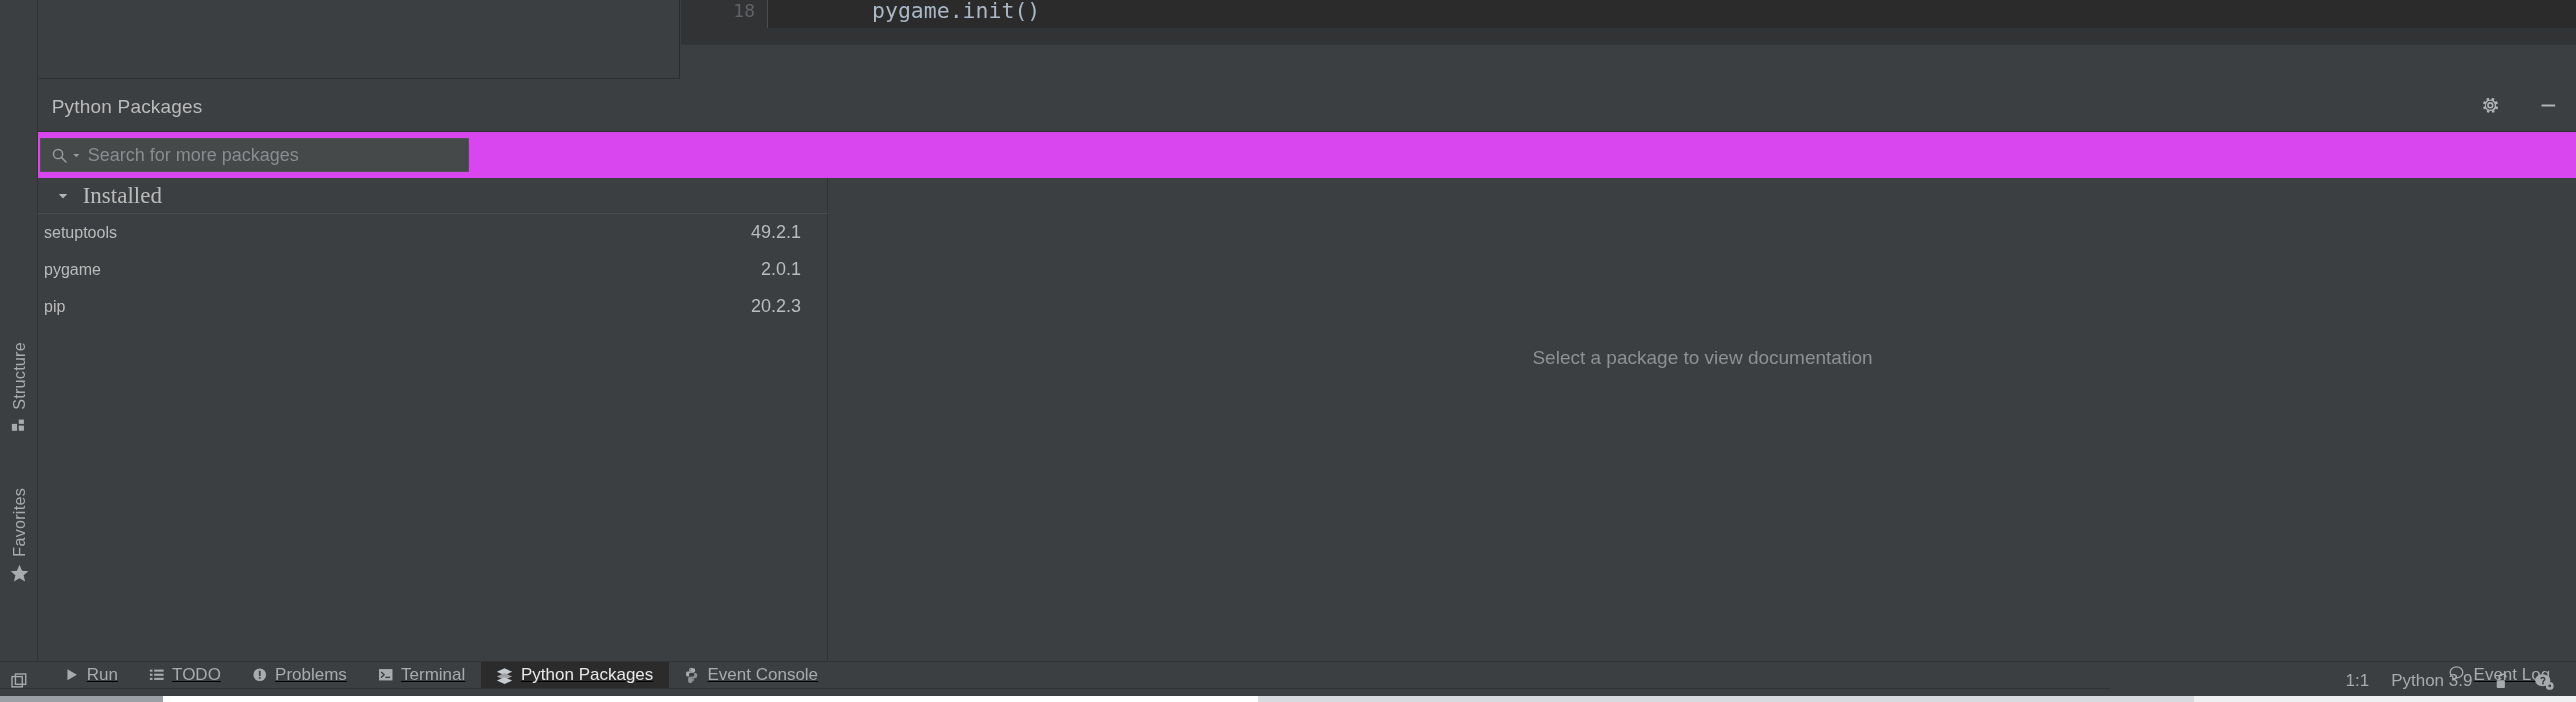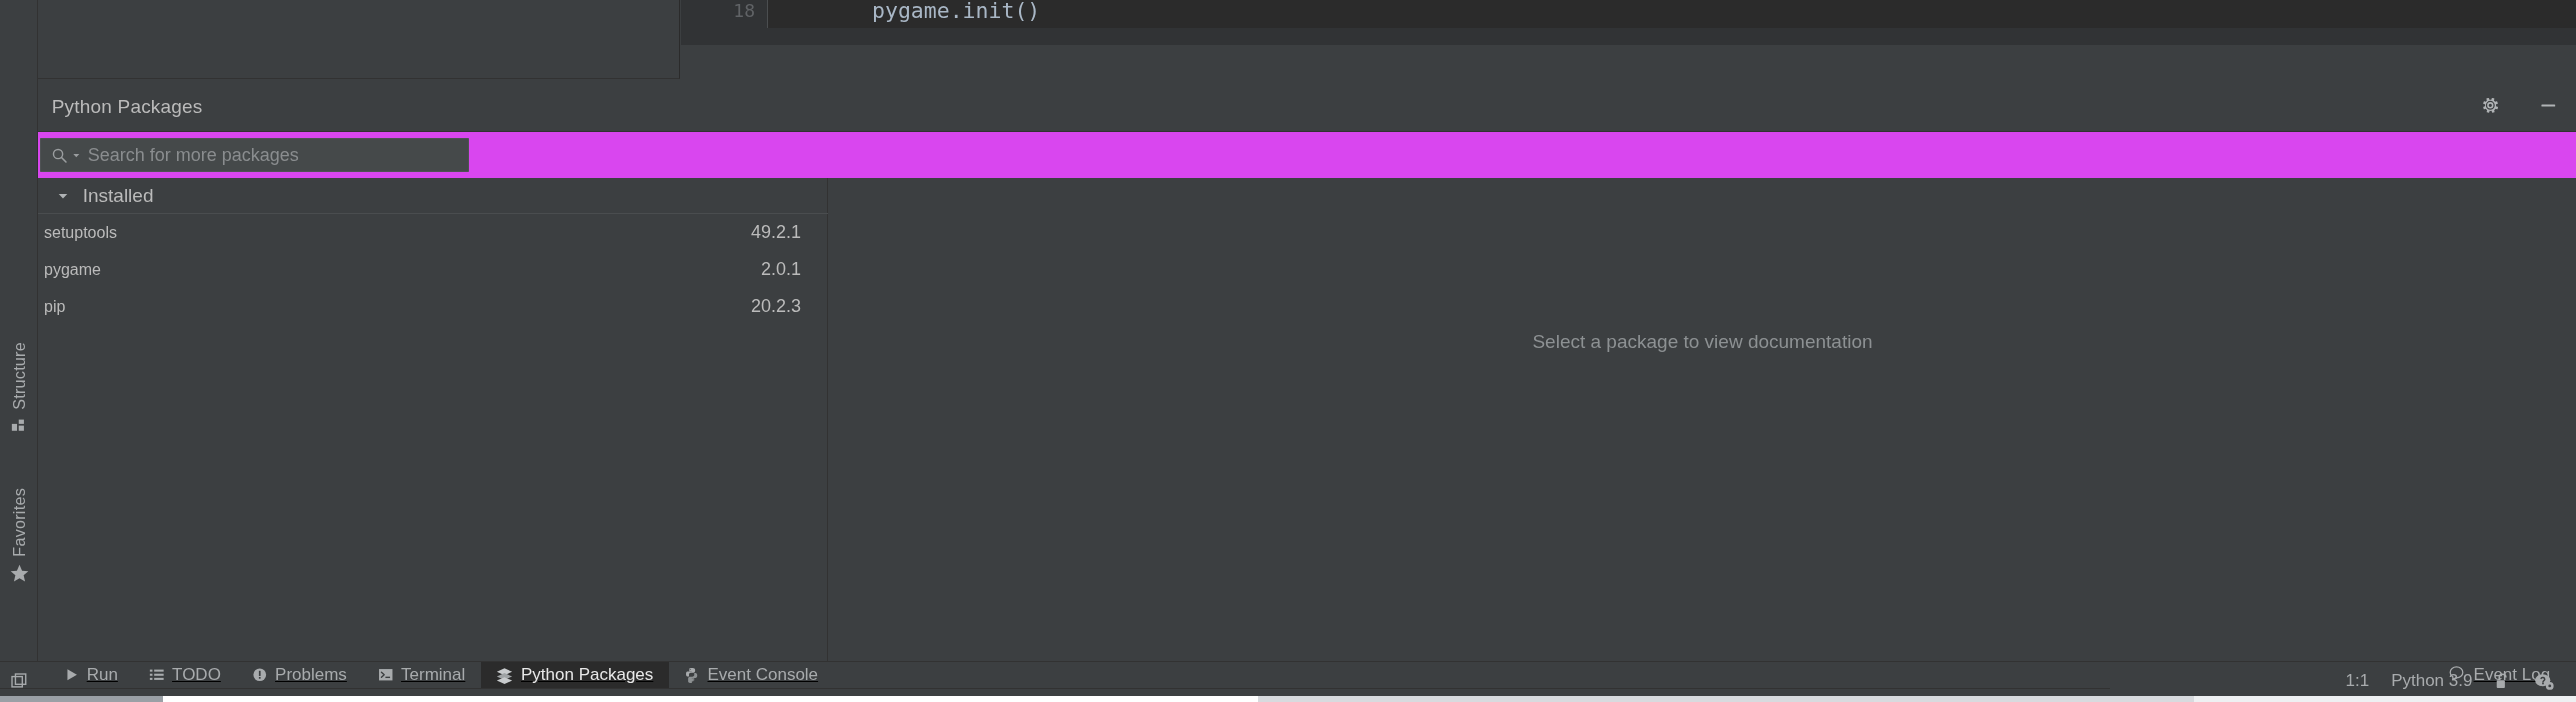--- a/index.html
+++ b/index.html
@@ -107,37 +107,37 @@
   
   .pp-listcol {
     position: absolute; left: 0; top: 96px; width: 790px; height: 483px;
     background: #3c3f41; border-right: 0.9px solid #323232;
   }
   .pp-group-hdr {
     position: absolute; left: 0; top: 0; width: 790px; height: 36px;
     display: flex; align-items: center; border-bottom: 0.9px solid #4a4d4f;
   }
   .pp-group-arrow { margin-left: 19px; margin-right: 13.7px; display: flex; align-items: center; }
-  .pp-group-label { color: #bbbbbb; font-size: 19px; user-select: none; }
+  .pp-group-label { color: #bbbbbb; font-size: 23px; user-select: none; font-family: Liberation Serif, serif; }
 
   .pp-rows { position: absolute; left: 0; top: 36px; width: 790px; }
   .pp-row {
     position: relative; width: 790px; height: 37px;
     display: flex; align-items: center; cursor: default;
   }
   .pp-pkg-name {
     position: absolute; left: 6px; color: #bbbbbb; font-size: 16px; user-select: none;
   }
   .pp-pkg-ver {
     position: absolute; right: 27px; color: #bbbbbb; font-size: 18px; user-select: none;
   }
 
   
   .pp-doccol {
-    position: absolute; left: 791px; top: 96px; width: 1747px; height: 483px;
+    position: absolute; left: 791px; top: 112px; width: 1747px; height: 483px;
     background: #3c3f41;
   }
   .pp-doc-empty {
     position: absolute; left: 0; top: 153px; width: 1747px;
     text-align: center; color: #8d9193; font-size: 19px; user-select: none;
   }
 
   
   .tabbar {
     position: absolute; left: 0; top: 661px; width: 2576px; height: 27px;

